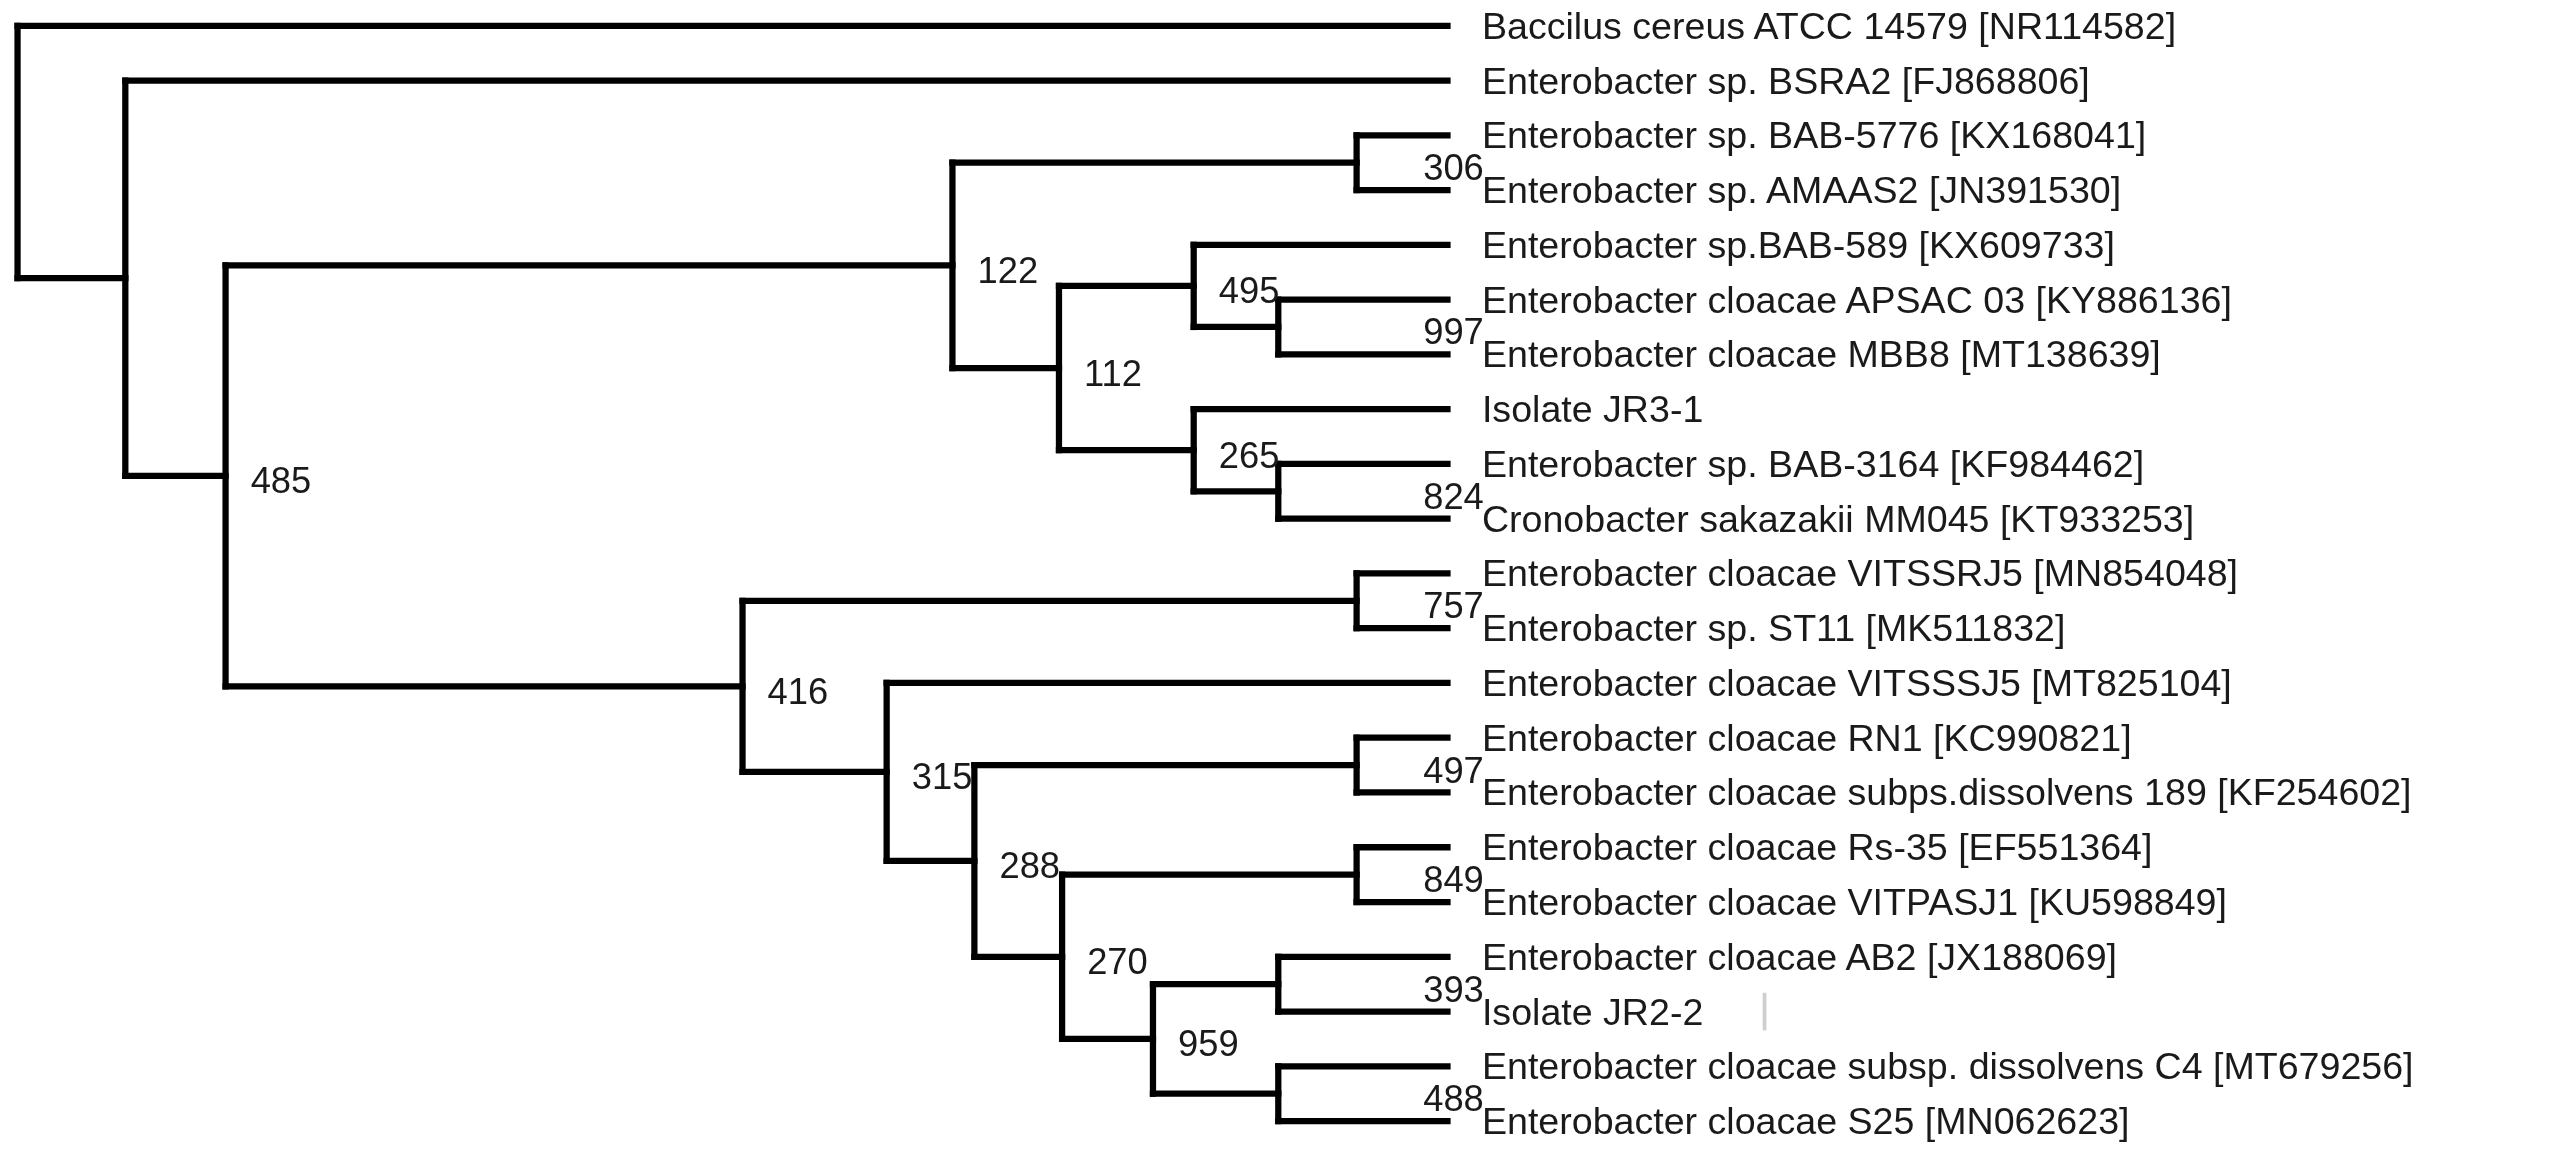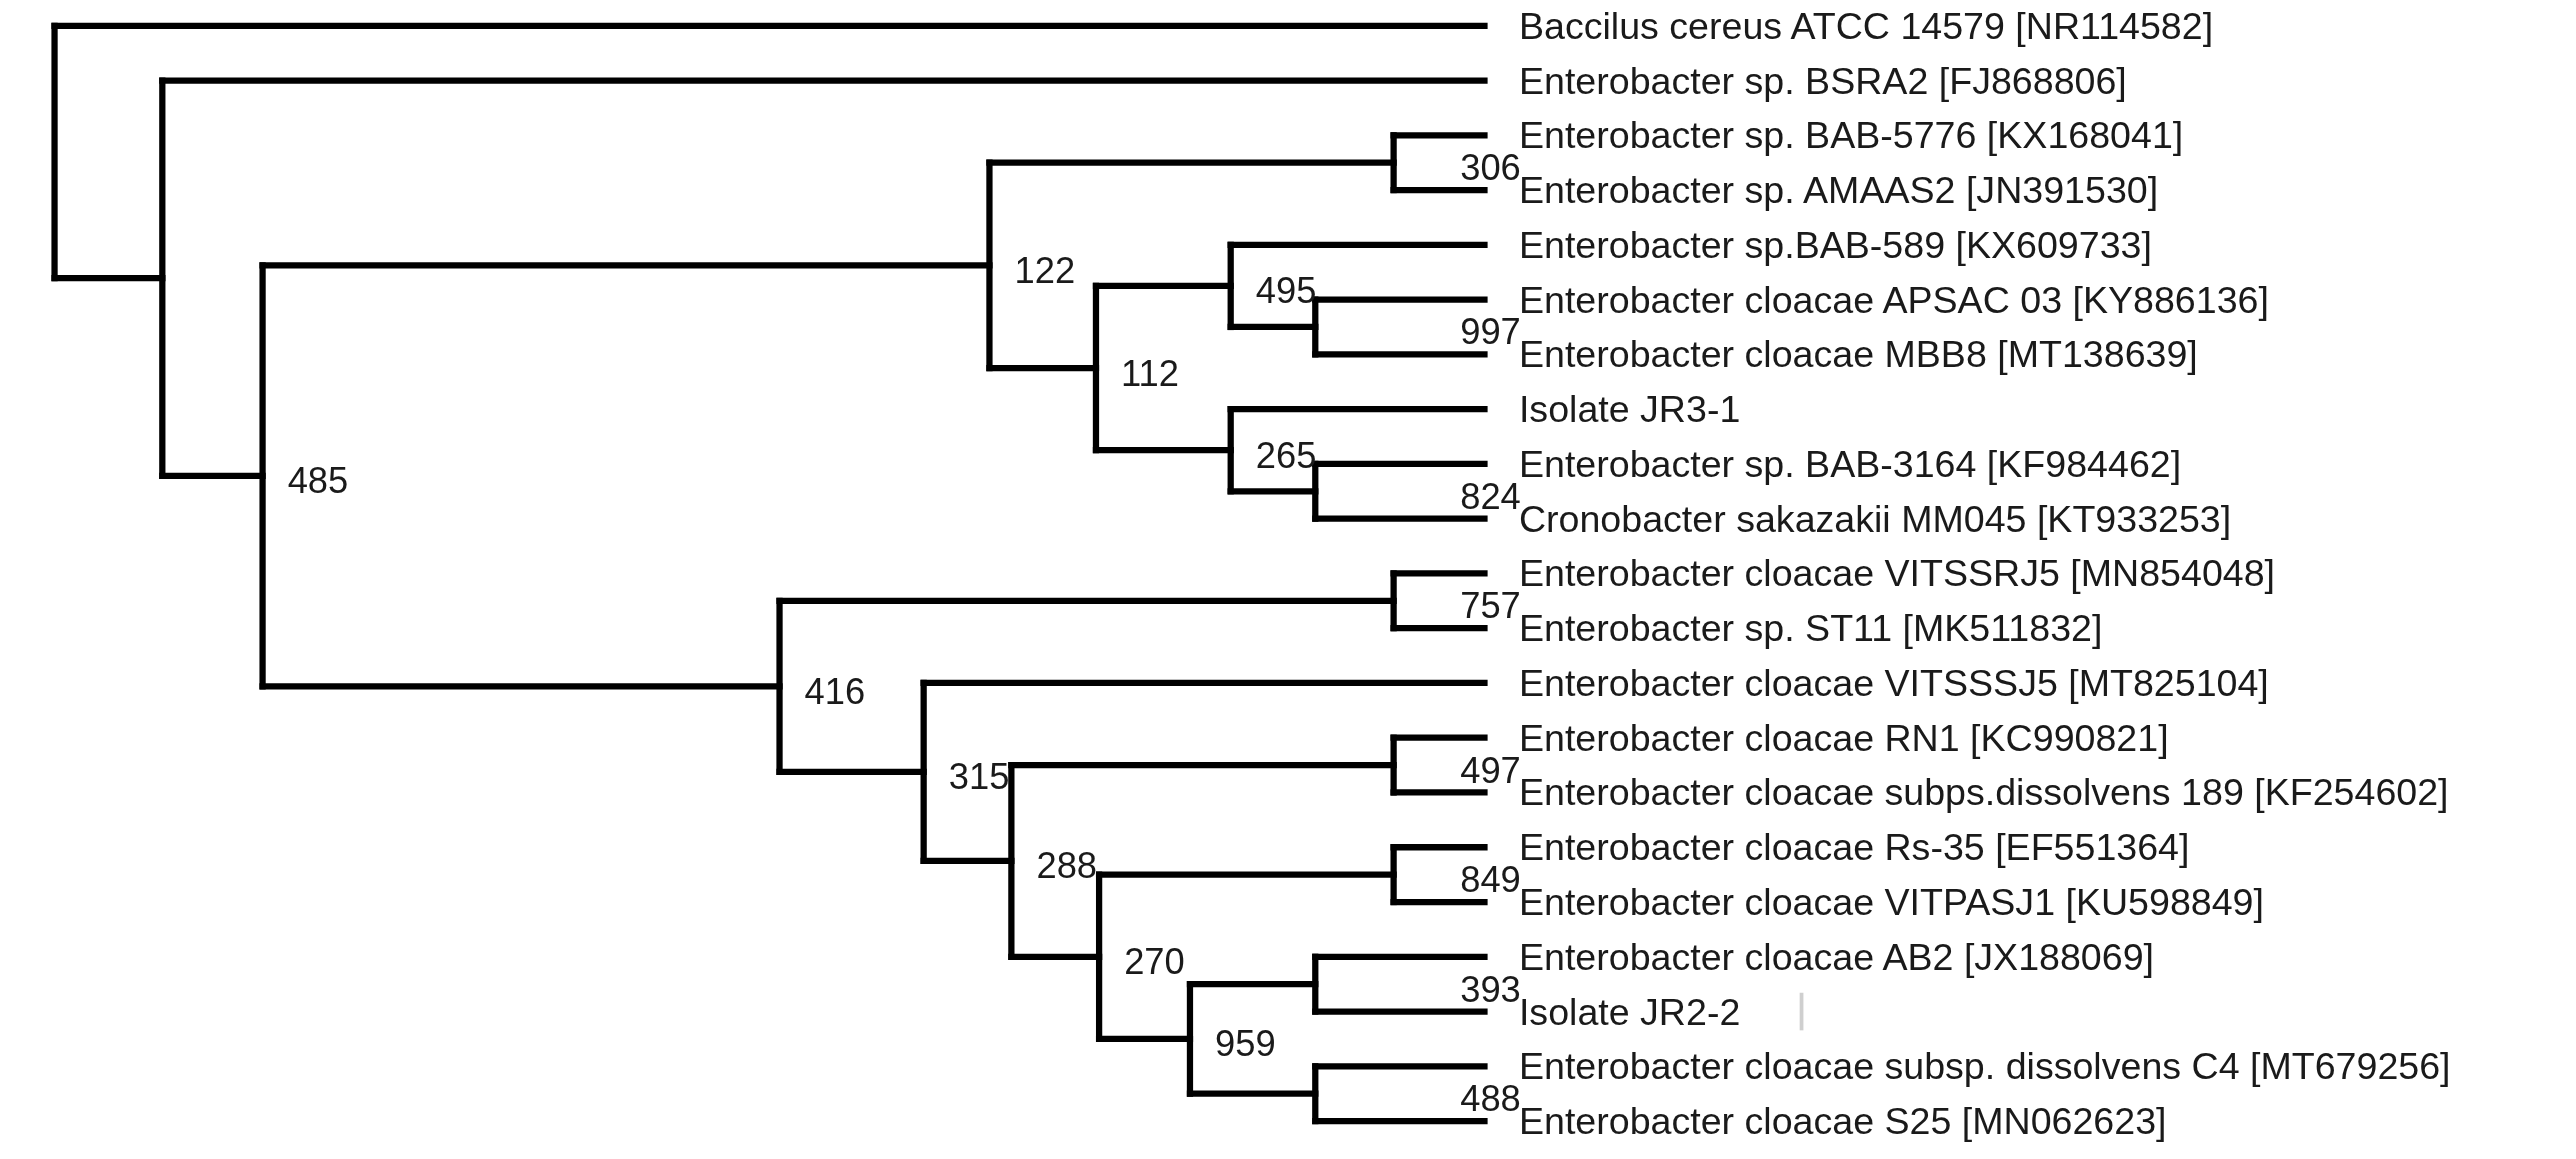--- a/index.html
+++ b/index.html
@@ -1,21 +1,20 @@
 <!DOCTYPE html>
 <html style="font-size:10px"><head>
 <meta charset="utf-8">
 <style>
   html,body{margin:0;padding:0;background:#ffffff;}
   #figure{
     position:relative;
     width:2160px;height:1160px;
     background:#ffffff;
     font-family:"Liberation Sans", sans-serif;
-    padding-left:37px;
   }
   svg{display:block;}
   svg line{stroke:#000000;stroke-width:10;stroke-linecap:square;}
   svg text{
     fill:#1a1a1a;
     font-family:"Liberation Sans", sans-serif;
     font-size:60px;
   }
   svg text.bootstrap{font-size:58px;}
   svg rect.artifact{stroke:none;}

